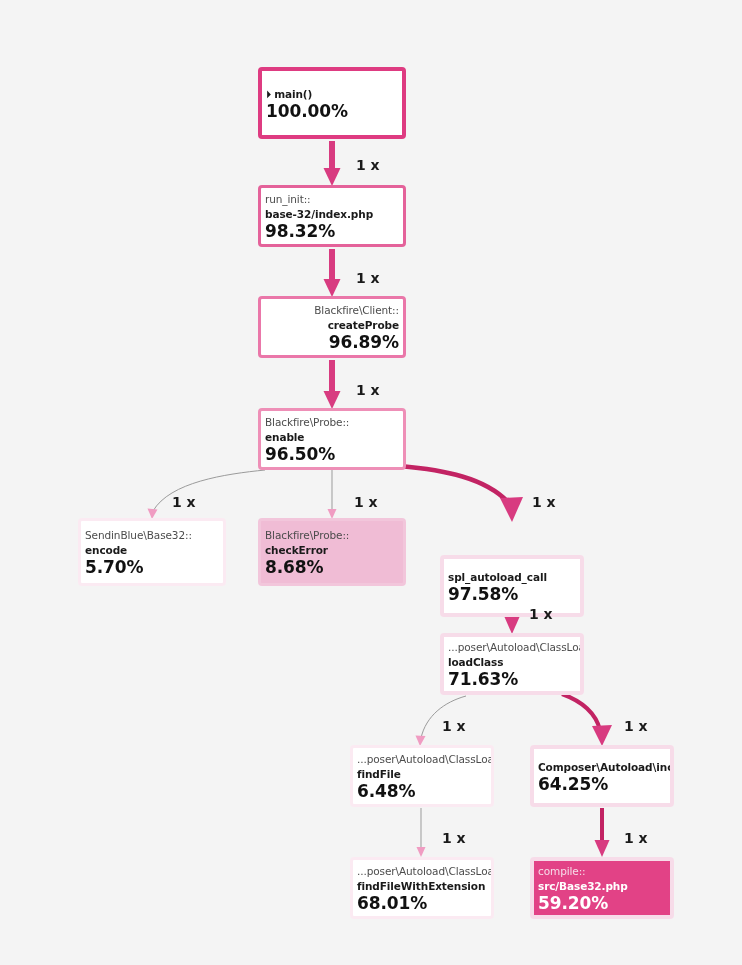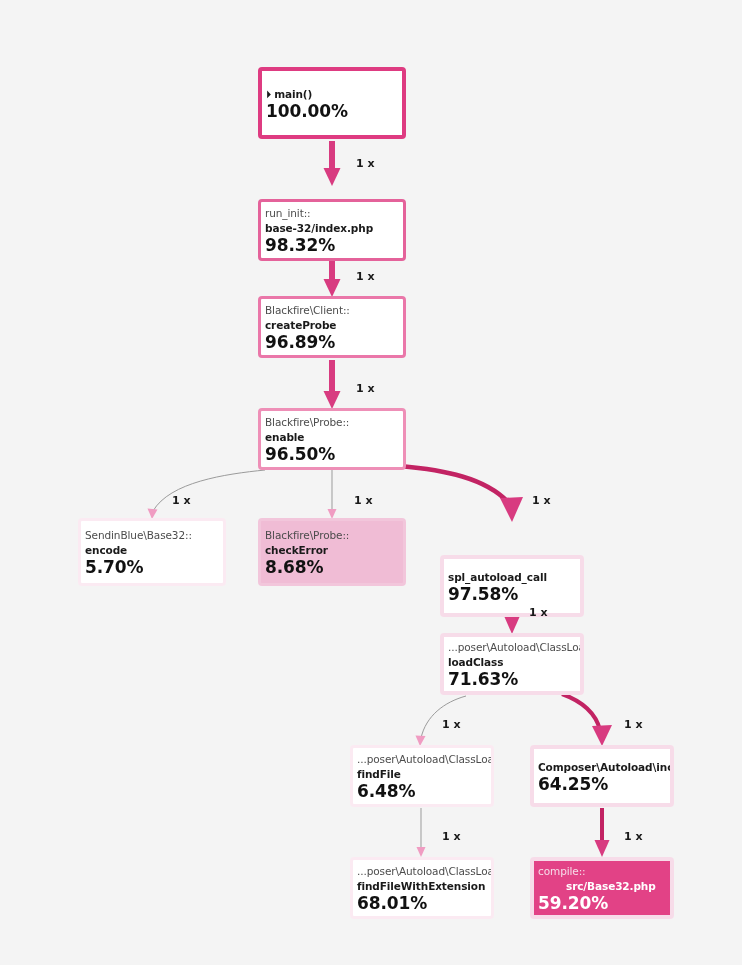--- a/index.html
+++ b/index.html
@@ -55,26 +55,26 @@
   .node .pct {
     font-size: 17px;
     line-height: 18px;
     font-weight: bold;
     color: #111111;
     white-space: nowrap;
     letter-spacing: -0.1px;
   }
   
   .node.filled-dark .ns { color: #f6dbe8; }
-  .node.filled-dark .fn { color: #ffffff; margin-left: 28px; }
+  .node.filled-dark .fn { color: #ffffff; }
   .node.filled-dark .pct { color: #ffffff; }
 
   .edge-label {
     position: absolute;
-    font-size: 11px;
+    font-size: 14px;
     font-weight: bold;
     color: #1a1a1a;
     letter-spacing: 0px;
     white-space: nowrap;
   }
   .play-glyph {
     display: inline-block;
     margin-right: 3px;
     font-weight: normal;
   }
@@ -151,27 +151,27 @@
       <line x1="602" y1="808" x2="602" y2="843" stroke="#c22363" stroke-width="4"></line>
       <path d="M602,857 L594.5,840 L609.5,840 z" fill="#d83b80"></path>
     </g>
   </svg>
 
   <div class="node" style="left:258px;top:67px;width:148px;height:72px;background:#ffffff;border:4px solid #de3b81;">
     <div class="fn"><span class="play-glyph">⏵</span><span>main()</span></div>
     <div class="pct">100.00%</div>
   </div>
 
-  <div class="node" style="left:258px;top:199px;width:148px;height:62px;background:#ffffff;border:3.5px solid #e4629a;">
+  <div class="node" style="left:258px;top:185px;width:148px;height:62px;background:#ffffff;border:3.5px solid #e4629a;">
     <div class="ns">run_init::</div>
     <div class="fn">base-32/index.php</div>
     <div class="pct">98.32%</div>
   </div>
 
-  <div class="node" style="left:258px;top:296px;width:148px;height:62px;background:#ffffff;border:3.5px solid #ea77a9;">
+  <div class="node" style="left:258px;top:296px;width:148px;height:62px;background:#ffffff;border:3.5px solid #ea77a9;text-align:right;">
     <div class="ns">Blackfire\Client::</div>
     <div class="fn">createProbe</div>
     <div class="pct">96.89%</div>
   </div>
 
   <div class="node" style="left:258px;top:408px;width:148px;height:62px;background:#ffffff;border:3.5px solid #ee8fb7;">
     <div class="ns">Blackfire\Probe::</div>
     <div class="fn">enable</div>
     <div class="pct">96.50%</div>
   </div>

